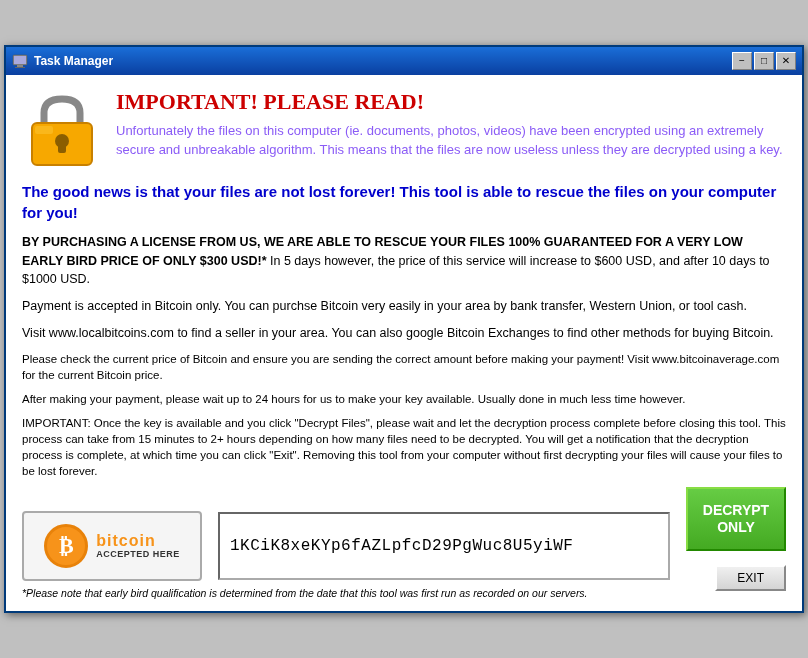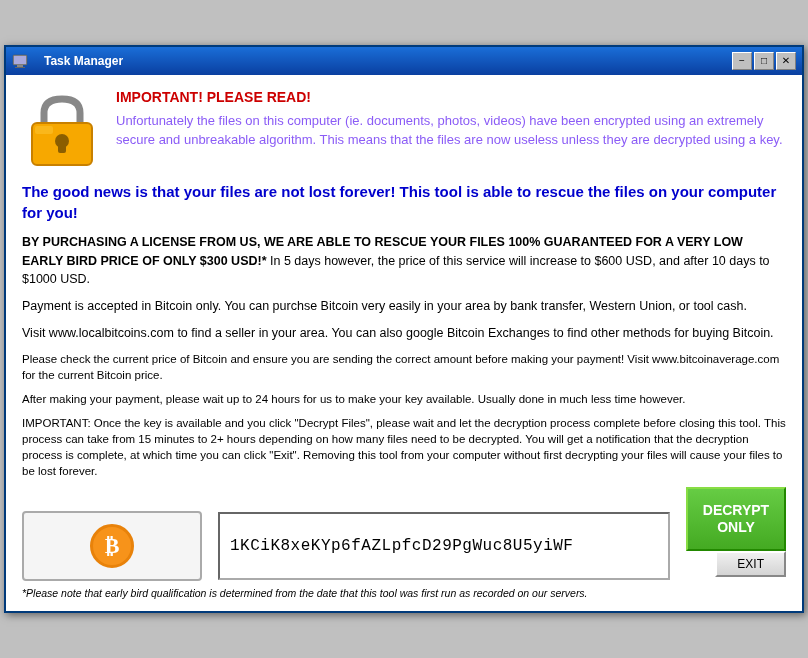--- a/index.html
+++ b/index.html
@@ -28,21 +28,21 @@
       padding: 4px 6px;
       display: flex;
       align-items: center;
       justify-content: space-between;
       height: 28px;
     }
 
     .title-bar-left {
       display: flex;
       align-items: center;
-      gap: 16px;
+      gap: 6px;
     }
 
     .title-bar-icon {
       width: 16px;
       height: 16px;
     }
 
     .title-bar-title {
       font-size: 12px;
       font-weight: bold;
@@ -91,24 +91,24 @@
       width: 80px;
       height: 80px;
     }
 
     .header-text {
       flex: 1;
     }
 
     .important-title {
       color: #cc0000;
-      font-size: 14px;
+      font-size: 22px;
       font-weight: bold;
       margin-bottom: 6px;
-      font-family: Liberation Sans, sans-serif;
+      font-family: Liberation Serif, serif;
     }
 
     .header-desc {
       font-size: 13px;
       color: #8b5cf6;
       line-height: 1.5;
     }
 
     .good-news {
       color: #0000cc;
@@ -259,21 +259,21 @@
     .divider-row {
       display: flex;
       align-items: flex-start;
       gap: 16px;
     }
 
     .right-buttons {
       display: flex;
       flex-direction: column;
       align-items: flex-end;
-      gap: 0;
+      gap: 14px;
       flex-shrink: 0;
     }
   </style>
 </head>
 <body>
 
 <div class="window">
 
   <div class="title-bar">
     <div class="title-bar-left">
@@ -342,20 +342,24 @@
     </div>
 
     <div class="divider-row">
       <div style="flex:1;">
 
         <div class="bottom-section">
 
           <div class="bitcoin-logo-box">
             <div class="bitcoin-text-box">
               <div class="bitcoin-circle">₿</div>
+              <div>
+                <div class="bitcoin-name">bitcoin</div>
+                <div class="accepted-text">ACCEPTED HERE</div>
+              </div>
             </div>
           </div>
 
           <div class="payment-section">
             <div class="address-box">1KCiK8xeKYp6fAZLpfcD29PgWuc8U5yiWF</div>
           </div>
         </div>
 
         <div class="disclaimer">*Please note that early bird qualification is determined from the date that this tool was first run as recorded on our servers.</div>
       </div>

